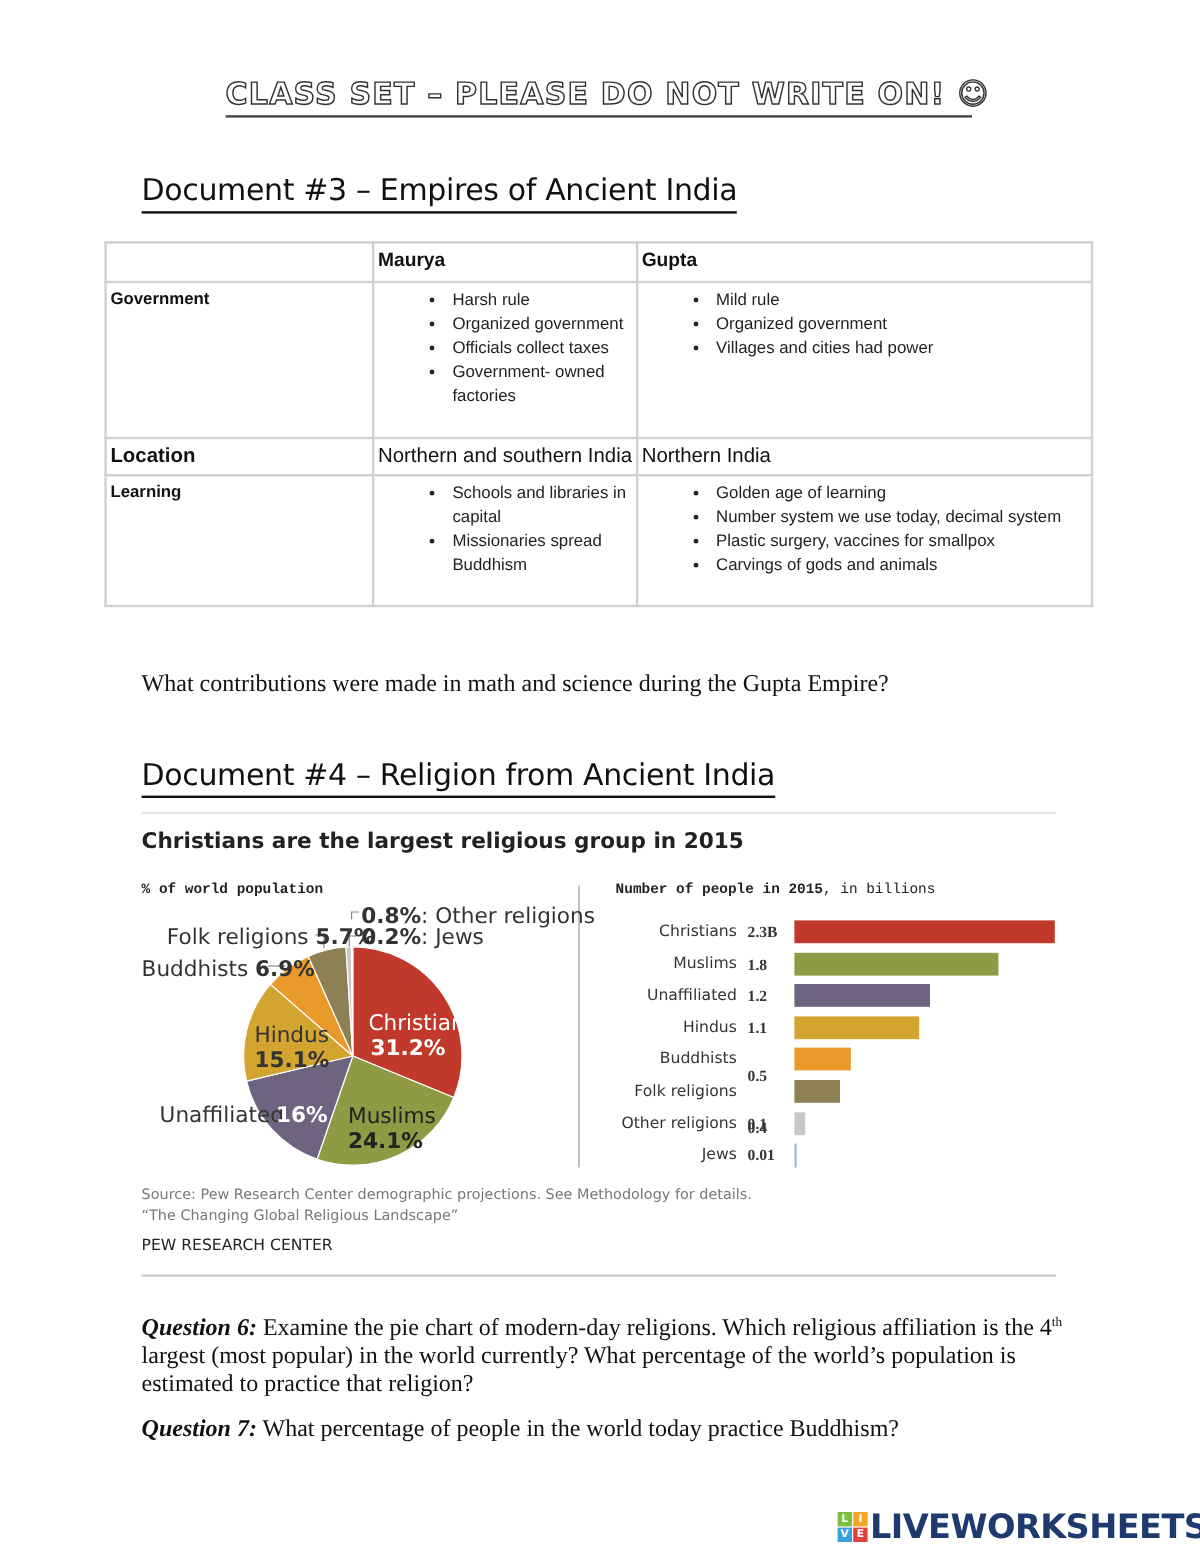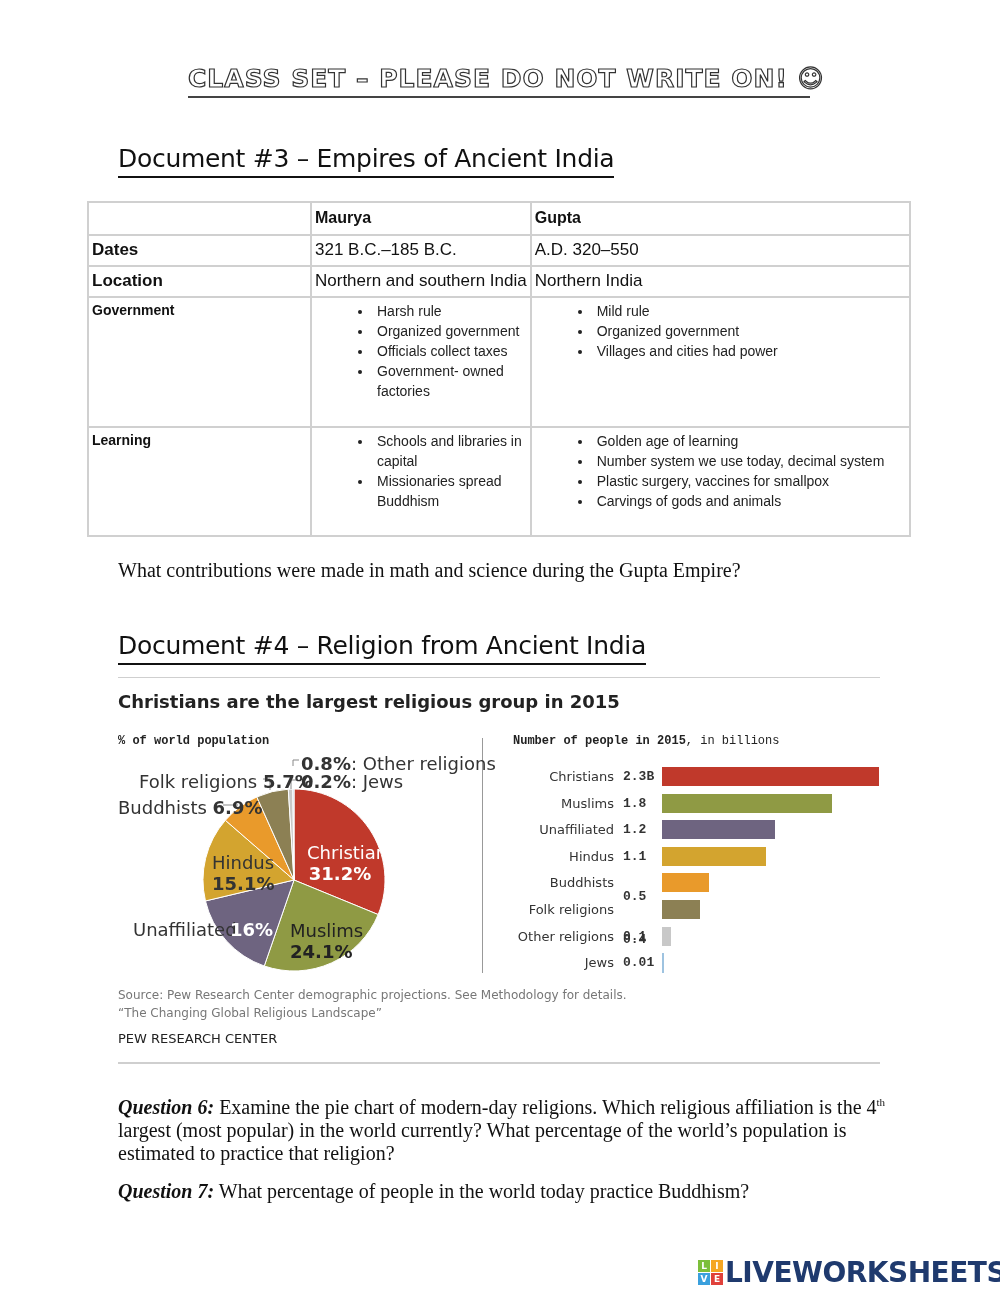--- a/index.html
+++ b/index.html
@@ -12,65 +12,60 @@
   table.emp td.rh { font-weight:bold; }
   table.emp td.rh.small { font-size:14px; }
   table.emp ul { margin:0; padding:0 0 0 58px; font-size:14px; line-height:20px; color:#222; }
   table.emp ul li { padding-left:4px; }
   .q-label { font-family:"Liberation Serif", serif; font-weight:bold; font-style:italic; }
   .q { font-family:"Liberation Serif", serif; font-size:20px; line-height:23px; color:#111; }
   .chart-title { font-family:"DejaVu Sans", sans-serif; font-weight:bold; font-size:18px; color:#222; }
   .chart-sub { font-family:Liberation Mono, monospace; font-size:12px; color:#222; }
   .pl { font-family:"DejaVu Sans", sans-serif; font-size:18px; color:#333; white-space:nowrap; }
   .bar-label { font-family:"DejaVu Sans", sans-serif; font-size:13px; color:#333; text-align:right; width:150px; white-space:nowrap; }
-  .bar-val { font-family:Liberation Mono, monospace; font-size:13px; font-weight:bold; color:#333; }
+  .bar-val { font-family:Liberation Serif, serif; font-size:13px; font-weight:bold; color:#333; }
   .src { font-family:"DejaVu Sans", sans-serif; font-size:12px; color:#777; }
   .logo { font-family:"DejaVu Sans", sans-serif; font-weight:bold; font-size:28px; color:#1f3a6e; letter-spacing:-0.5px; }
 </style>
 </head>
 <body>
 
 <div class="abs banner">CLASS SET – PLEASE DO NOT WRITE ON! ☺</div>
 
 <div class="abs doc-title" style="left:118px; top:142px;">Document #3 – Empires of Ancient India</div>
 
 <table class="emp">
   <tbody>
       <tr style="height:33px;border-radius:10px;">
     <td style="width:215px;"></td>
     <td style="width:201px; font-weight:bold; font-size:16px; padding-top:6px;">Maurya</td>
     <td style="font-weight:bold; font-size:16px; padding-top:6px;">Gupta</td>
-  </tr>
-  <tr style="height:31px;">
-    <td class="rh" style="padding-top:4px;">Dates</td>
-    <td style="padding-top:4px;">321 B.C.–185 B.C.</td>
-    <td style="padding-top:4px;">A.D. 320–550</td>
-  </tr>
-  <tr style="height:31px;">
-    <td class="rh" style="padding-top:4px;">Location</td>
-    <td style="padding-top:4px; white-space:nowrap;">Northern and southern India</td>
-    <td style="padding-top:4px;">Northern India</td>
   </tr>
   <tr style="height:130px;">
     <td class="rh small" style="padding-top:4px;">Government</td>
     <td style="padding-top:3px;">
       <ul>
         <li>Harsh rule</li>
         <li>Organized government</li>
         <li>Officials collect taxes</li>
         <li>Government- owned factories</li>
       </ul>
     </td>
     <td style="padding-top:3px;">
       <ul>
         <li>Mild rule</li>
         <li>Organized government</li>
         <li>Villages and cities had power</li>
       </ul>
     </td>
+  </tr>
+  <tr style="height:31px;">
+    <td class="rh" style="padding-top:4px;">Location</td>
+    <td style="padding-top:4px; white-space:nowrap;">Northern and southern India</td>
+    <td style="padding-top:4px;">Northern India</td>
   </tr>
   <tr style="height:109px;">
     <td class="rh small" style="padding-top:4px;">Learning</td>
     <td style="padding-top:3px;">
       <ul>
         <li>Schools and libraries in capital</li>
         <li>Missionaries spread Buddhism</li>
       </ul>
     </td>
     <td style="padding-top:3px;">

